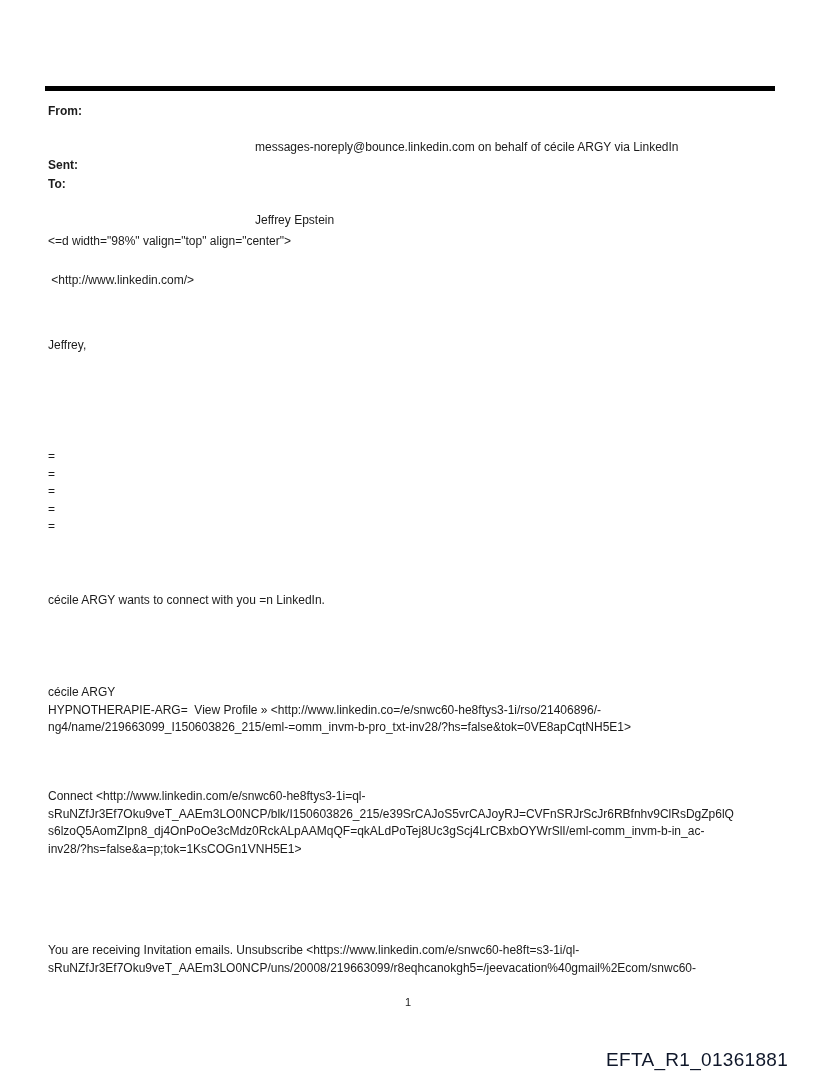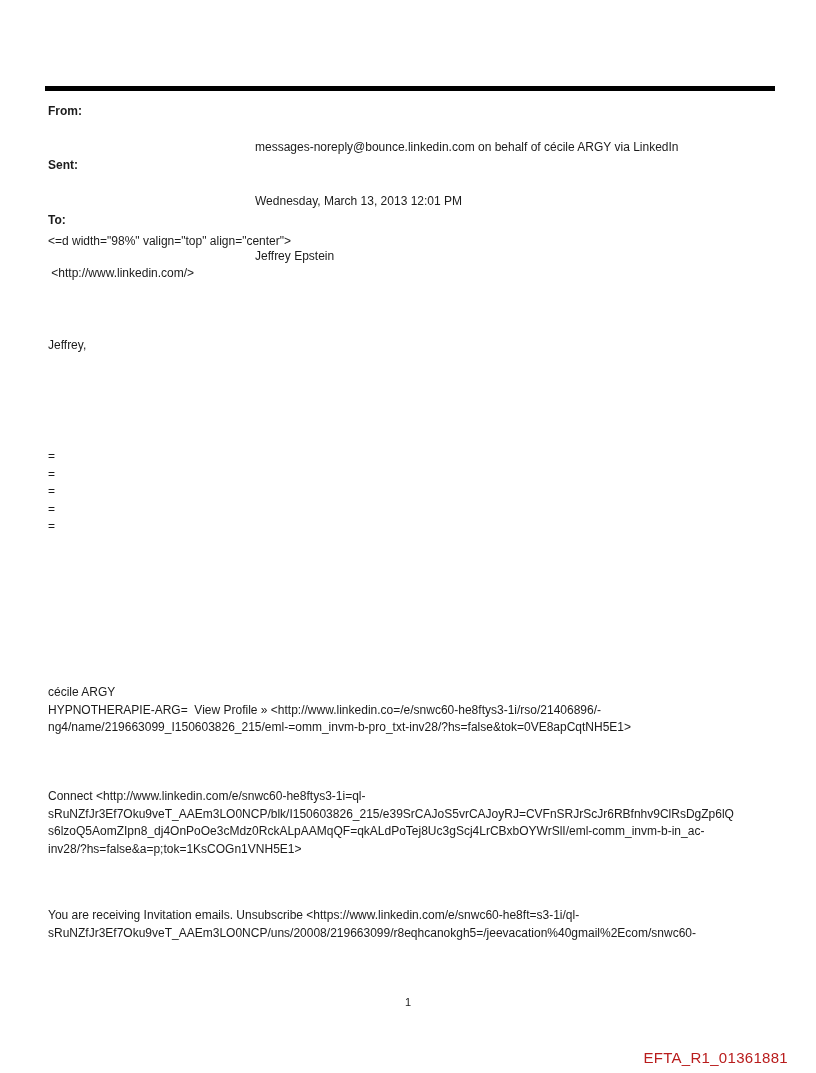--- a/index.html
+++ b/index.html
@@ -59,76 +59,76 @@
     left: 0;
     top: 996px;
     width: 816px;
     text-align: center;
     font-size: 11px;
   }
   .bates {
     position: absolute;
     right: 28px;
     top: 1049px;
-    font-size: 15px;
-    color: #b91c1c;
+    font-size: 19px;
+    color: #0f172a;
     letter-spacing: 0.3px;
   }
 </style>
 </head>
 <body>
 
 <div class="page">
 
   <div class="top-rule"></div>
 
   <div class="header">
     <div class="hrow">
       <div class="hlabel">From:</div>
       <div class="hvalue">messages-noreply@bounce.linkedin.com on behalf of cécile ARGY via LinkedIn</div>
     </div>
     <div class="hrow">
       <div class="hlabel">Sent:</div>
-      <div class="hvalue">Wednesday, March 13, 2013 12:01 PM</div>
     </div>
     <div class="hrow">
       <div class="hlabel">To:</div>
       <div class="hvalue">Jeffrey Epstein</div>
     </div>
   </div>
 
   <div class="bodyline" style="top:233px">&lt;=d width="98%" valign="top" align="center"&gt;</div>
 
-  <div class="bodyline" style="top:265px"> &lt;http://www.linkedin.com/&gt;</div>
+  <div class="bodyline" style="top:272px"> &lt;http://www.linkedin.com/&gt;</div>
 
   <div class="bodyline" style="top:337px">Jeffrey,</div>
 
   <div class="block" style="top:448px">
     <div>=</div>
     <div>=</div>
     <div>=</div>
     <div>=</div>
     <div>=</div>
   </div>
 
+  <div class="bodyline" style="top:592px">cécile ARGY wants to connect with you =n LinkedIn.</div>
 
   <div class="block" style="top:684px">
     <div>cécile ARGY</div>
     <div>HYPNOTHERAPIE-ARG=  View Profile » &lt;http://www.linkedin.co=/e/snwc60-he8ftys3-1i/rso/21406896/-</div>
     <div>ng4/name/219663099_I150603826_215/eml-=omm_invm-b-pro_txt-inv28/?hs=false&amp;tok=0VE8apCqtNH5E1&gt;</div>
   </div>
 
   <div class="block" style="top:788px">
     <div>Connect &lt;http://www.linkedin.com/e/snwc60-he8ftys3-1i=ql-</div>
     <div>sRuNZfJr3Ef7Oku9veT_AAEm3LO0NCP/blk/I150603826_215/e39SrCAJoS5vrCAJoyRJ=CVFnSRJrScJr6RBfnhv9ClRsDgZp6lQ</div>
     <div>s6lzoQ5AomZIpn8_dj4OnPoOe3cMdz0RckALpAAMqQF=qkALdPoTej8Uc3gScj4LrCBxbOYWrSlI/eml-comm_invm-b-in_ac-</div>
     <div>inv28/?hs=false&amp;a=p;tok=1KsCOGn1VNH5E1&gt;</div>
   </div>
 
-  <div class="block" style="top:907px">
+  <div class="block" style="top:942px">
     <div>You are receiving Invitation emails. Unsubscribe &lt;https://www.linkedin.com/e/snwc60-he8ft=s3-1i/ql-</div>
     <div>sRuNZfJr3Ef7Oku9veT_AAEm3LO0NCP/uns/20008/219663099/r8eqhcanokgh5=/jeevacation%40gmail%2Ecom/snwc60-</div>
   </div>
 
   <div class="page-number">1</div>
 
   <div class="bates">EFTA_R1_01361881</div>
 
 </div>
 

